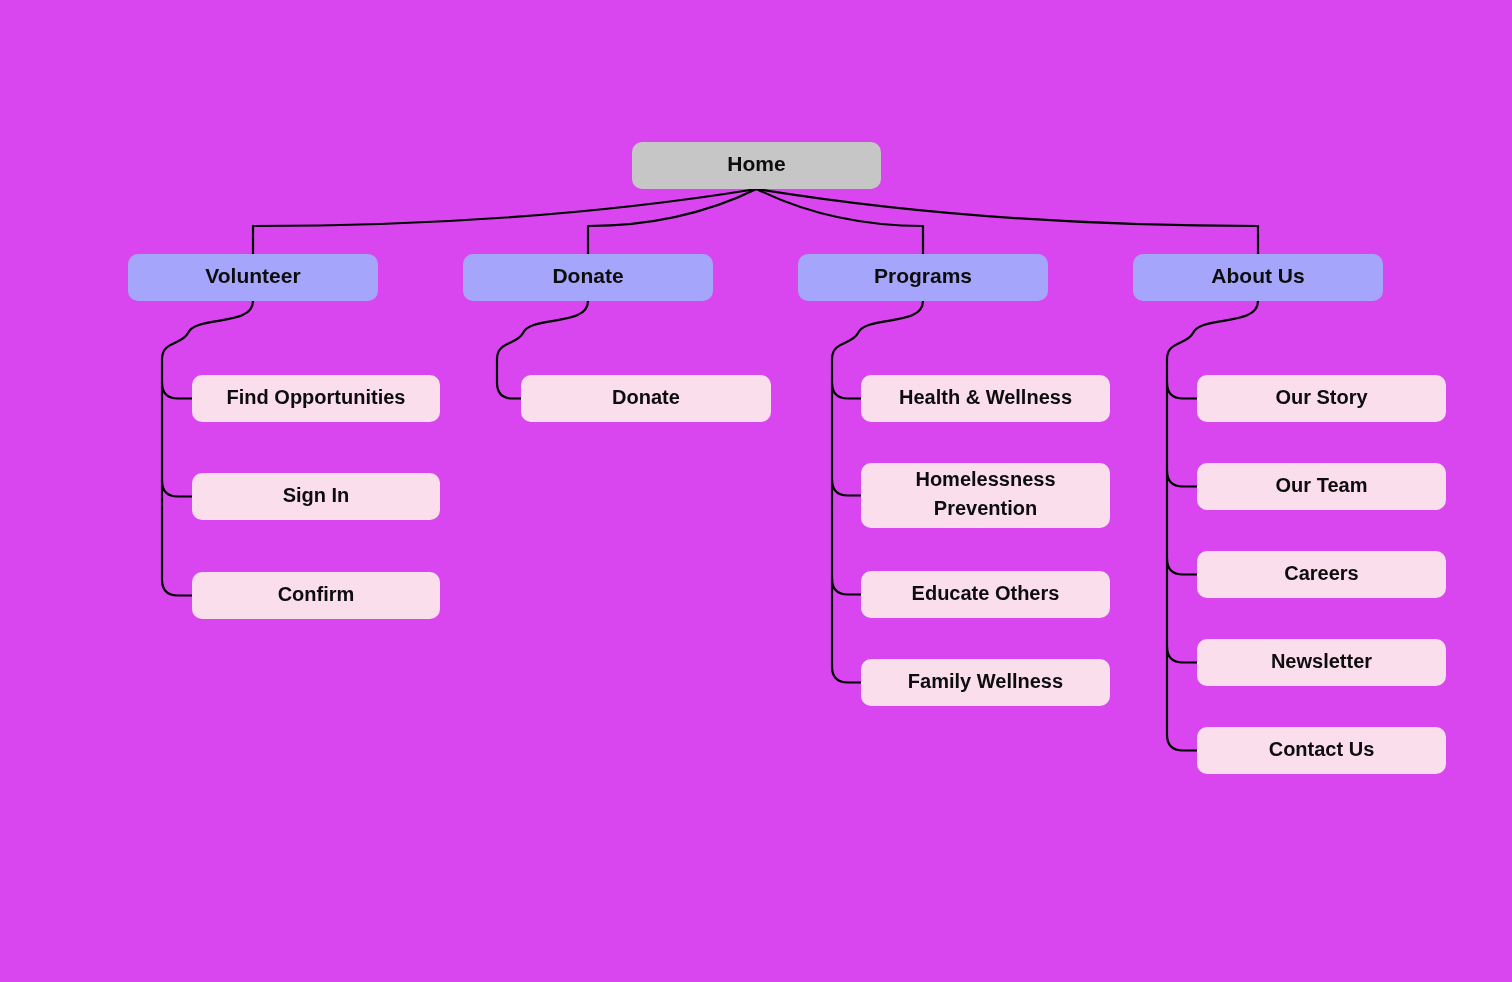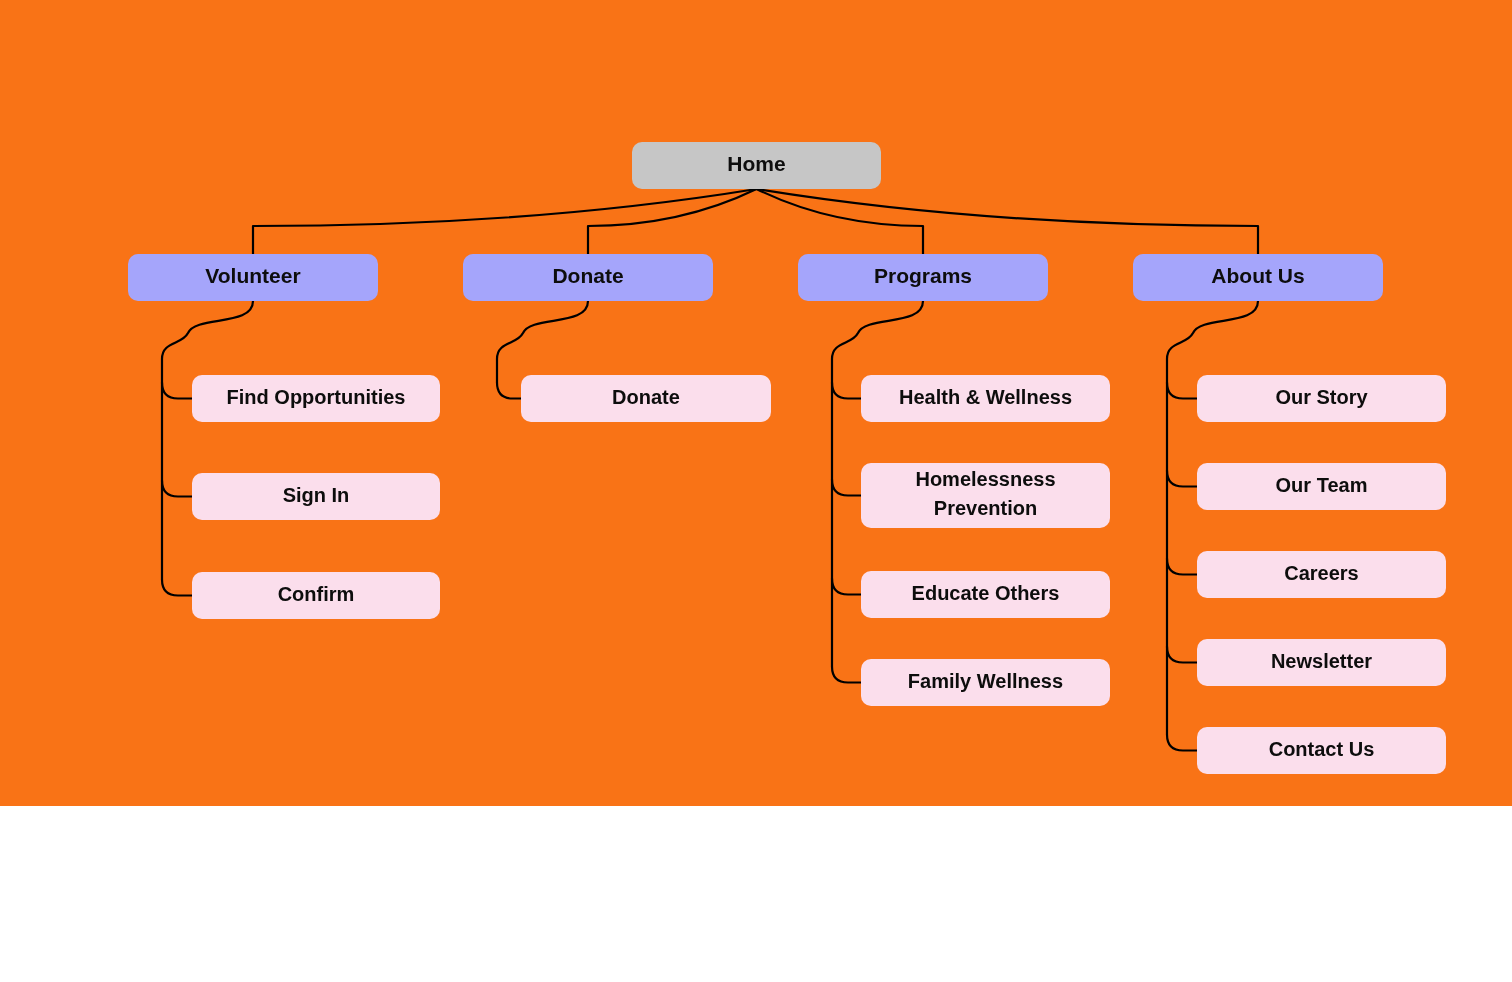--- a/index.html
+++ b/index.html
@@ -10,22 +10,22 @@
   }
   body {
     width: 1512px;
     height: 982px;
     overflow: hidden;
     font-family: "Liberation Sans", sans-serif;
   }
   #diagram-root {
     position: relative;
     width: 1512px;
-    height: 806px;
-    background: #f97316;
+    height: 982px;
+    background: #d946ef;
   }
   svg#sitemap-svg {
     display: block;
     width: 1512px;
     height: 982px;
   }
   .edge {
     fill: none;
     stroke: #000000;
     stroke-width: 2.2;

